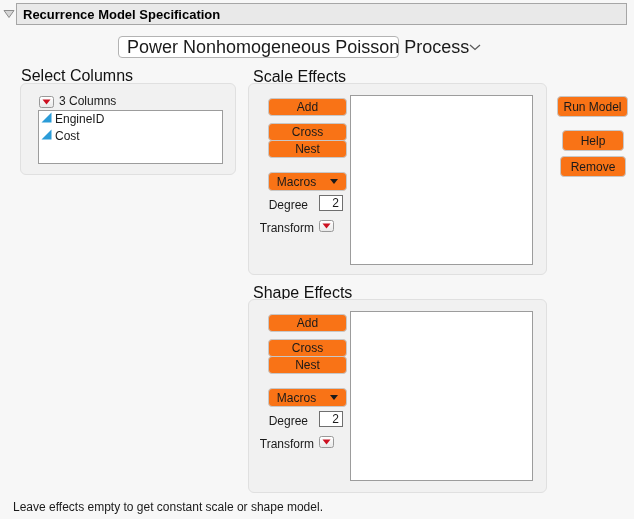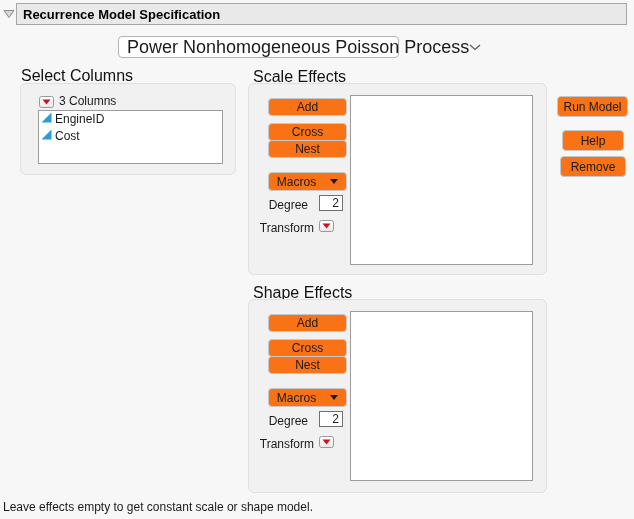--- a/index.html
+++ b/index.html
@@ -100,21 +100,21 @@
   .fx-list {
     position: absolute; left: 101px; top: 11px; width: 183px; height: 170px;
     background: #ffffff; border: 1px solid #9c9c9c;
   }
 
   
   .act-run    { position: absolute; left: 557px; top: 96px; width: 71px; height: 21px; }
   .act-help   { position: absolute; left: 562px; top: 130px; width: 62px; height: 21px; }
   .act-remove { position: absolute; left: 560px; top: 156px; width: 66px; height: 21px; }
 
-  .footer-note { position: absolute; left: 3px; top: 500px; font-size: 12px; color: #1a1a1a; }
+  .footer-note { position: absolute; left: 13px; top: 500px; font-size: 12px; color: #1a1a1a; }
 </style>
 </head>
 <body>
 
 <div class="app">
 
   <div class="disclosure">
     <svg width="12" height="11">
       <polygon points="1,2.5 11,2.5 6,9.5" fill="#d6d6d6" stroke="#8c8c8c" stroke-width="1"></polygon>
     </svg>

